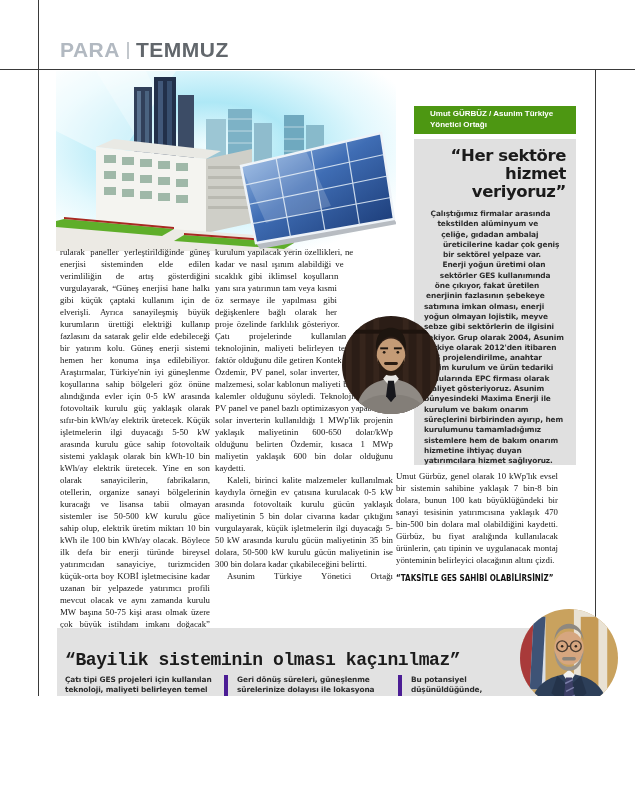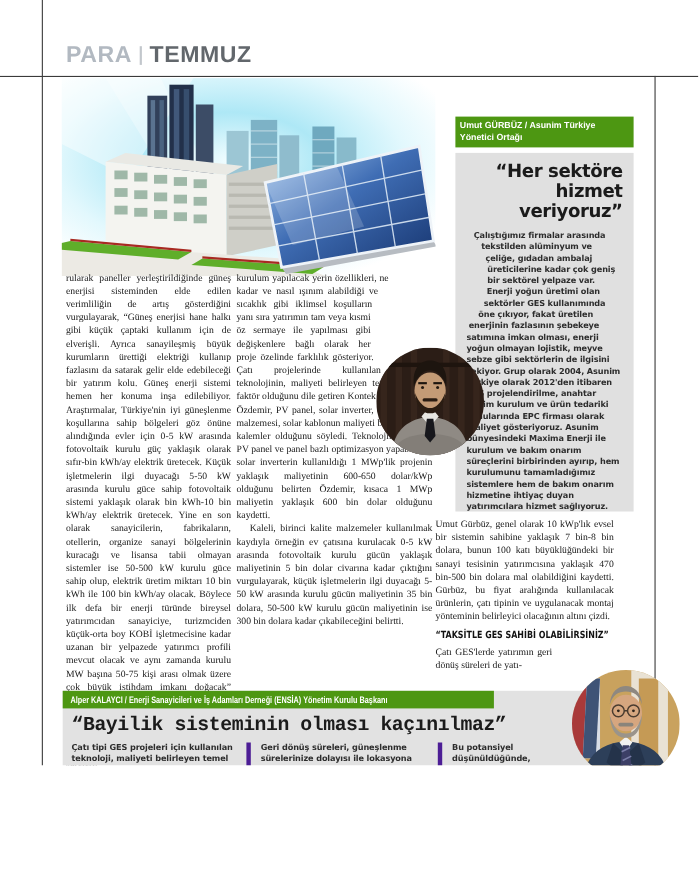--- a/index.html
+++ b/index.html
@@ -30,21 +30,21 @@
            font-size:10px;letter-spacing:-.2px;color:#111;margin:7px 0 2px 12px;}
   .just-last{text-align-last:justify;}
   
   #col2-wrap{float:right;width:56px;height:104px;margin-top:67px;
              shape-outside:circle(55px at 54px 52px);}
   #sb-wrap{float:left;width:22px;height:104px;margin-top:106px;
            shape-outside:circle(52px at -33px 52px);}
   
   .greenbar{background:#4d9712;color:#fff;font-weight:bold;z-index:2;}
   #sb-caption{position:absolute;left:414px;top:106px;width:162px;height:28px;box-sizing:border-box;
-              padding:3px 4px;font-size:8px;line-height:10.5px;}
+              padding:3px 16px;font-size:8px;line-height:10.5px;}
   #sb-box{position:absolute;left:414px;top:139px;width:162px;height:326px;background:#e0e0e0;
           box-sizing:border-box;padding:8px 10px;overflow:hidden;}
   #sb-quote{font-family:"DejaVu Sans","Liberation Sans",sans-serif;font-weight:bold;
             font-size:16.5px;line-height:18px;letter-spacing:-.4px;color:#1b1b1b;text-align:right;}
   .boxtext{font-family:"DejaVu Sans","Liberation Sans",sans-serif;font-weight:bold;
            font-size:7.4px;line-height:10.3px;letter-spacing:-.1px;color:#2d2d2d;}
   #sb-body{margin-top:8px;}
   #sb-lower{position:absolute;left:396px;top:470px;width:162px;}
   #sb-subhead{font-family:"DejaVu Sans","Liberation Sans",sans-serif;font-weight:bold;
               font-size:9px;white-space:nowrap;transform:scaleX(.8);transform-origin:0 50%;
@@ -182,42 +182,39 @@
   <div id="col1" class="serif">
     <p>rularak paneller yerleştirildiğinde güneş enerjisi sisteminden elde edilen verimliliğin de artış gösterdiğini vurgulayarak, “Güneş enerjisi hane halkı gibi küçük çaptaki kullanım için de elverişli. Ayrıca sanayileşmiş büyük kurumların ürettiği elektriği kullanıp fazlasını da satarak gelir elde edebileceği bir yatırım kolu. Güneş enerji sistemi hemen her konuma inşa edilebiliyor. Araştırmalar, Türkiye'nin iyi güneşlenme koşullarına sahip bölgeleri göz önüne alındığında evler için 0-5 kW arasında fotovoltaik kurulu güç yaklaşık olarak sıfır-bin kWh/ay elektrik üretecek. Küçük işletmelerin ilgi duyacağı 5-50 kW arasında kurulu güce sahip fotovoltaik sistemi yaklaşık olarak bin kWh-10 bin kWh/ay elektrik üretecek. Yine en son olarak sanayicilerin, fabrikaların, otellerin, organize sanayi bölgelerinin kuracağı ve lisansa tabii olmayan sistemler ise 50-500 kW kurulu güce sahip olup, elektrik üretim miktarı 10 bin kWh ile 100 bin kWh/ay olacak. Böylece ilk defa bir enerji türünde bireysel yatırımcıdan sanayiciye, turizmciden küçük-orta boy KOBİ işletmecisine kadar uzanan bir yelpazede yatırımcı profili mevcut olacak ve aynı zamanda kurulu MW başına 50-75 kişi arası olmak üzere çok büyük istihdam imkanı doğacak” dedi.</p>
     <div class="subhead">MALİYET DEĞİŞİYOR</div>
     <p class="indent">Çatı ve cephe GES'lerin yatırım maliyetleri, performansları ve geri dönüş süreleri,</p>
   </div>
 
   <div id="col2" class="serif">
     <div id="col2-wrap"></div>
     <p>kurulum yapılacak yerin özellikleri, ne kadar ve nasıl ışınım alabildiği ve sıcaklık gibi iklimsel koşulların yanı sıra yatırımın tam veya kısmi öz sermaye ile yapılması gibi değişkenlere bağlı olarak her proje özelinde farklılık gösteriyor. Çatı projelerinde kullanılan teknolojinin, maliyeti belirleyen temel faktör olduğunu dile getiren Kontek CEO'su Tolga Özdemir, PV panel, solar inverter, konstrüksiyon malzemesi, solar kablonun maliyeti belirleyen ana kalemler olduğunu söyledi. Teknolojik yerli bir PV panel ve panel bazlı optimizasyon yapabilecek solar inverterin kullanıldığı 1 MWp'lik projenin yaklaşık maliyetinin 600-650 dolar/kWp olduğunu belirten Özdemir, kısaca 1 MWp maliyetin yaklaşık 600 bin dolar olduğunu kaydetti.</p>
     <p class="indent">Kaleli, birinci kalite malzemeler kullanılmak kaydıyla örneğin ev çatısına kurulacak 0-5 kW arasında fotovoltaik kurulu gücün yaklaşık maliyetinin 5 bin dolar civarına kadar çıktığını vurgulayarak, küçük işletmelerin ilgi duyacağı 5-50 kW arasında kurulu gücün maliyetinin 35 bin dolara, 50-500 kW kurulu gücün maliyetinin ise 300 bin dolara kadar çıkabileceğini belirtti.</p>
+    <p class="indent just-last">Asunim Türkiye Yönetici Ortağı</p>
   </div>
 
   <div id="sb-caption" class="greenbar">
     <span>Umut GÜRBÜZ / Asunim Türkiye Yönetici Ortağı</span>
   </div>
 
   <div id="sb-box">
     <div id="sb-quote">“Her sektöre hizmet veriyoruz”</div>
     <div id="sb-wrap"></div>
     <p id="sb-body" class="boxtext">Çalıştığımız firmalar arasında tekstilden alüminyum ve çeliğe, gıdadan ambalaj üreticilerine kadar çok geniş bir sektörel yelpaze var. Enerji yoğun üretimi olan sektörler GES kullanımında öne çıkıyor, fakat üretilen enerjinin fazlasının şebekeye satımına imkan olması, enerji yoğun olmayan lojistik, meyve sebze gibi sektörlerin de ilgisini çekiyor. Grup olarak 2004, Asunim Türkiye olarak 2012'den itibaren GES projelendirilme, anahtar teslim kurulum ve ürün tedariki konularında EPC firması olarak faaliyet gösteriyoruz. Asunim bünyesindeki Maxima Enerji ile kurulum ve bakım onarım süreçlerini birbirinden ayırıp, hem kurulumunu tamamladığımız sistemlere hem de bakım onarım hizmetine ihtiyaç duyan yatırımcılara hizmet sağlıyoruz. Bünyemizde bölge temsilciliklerimiz bulunuyor.</p>
   </div>
 
   <div id="sb-lower" class="serif">
     <p>Umut Gürbüz, genel olarak 10 kWp'lık evsel bir sistemin sahibine yaklaşık 7 bin-8 bin dolara, bunun 100 katı büyüklüğündeki bir sanayi tesisinin yatırımcısına yaklaşık 470 bin-500 bin dolara mal olabildiğini kaydetti. Gürbüz, bu fiyat aralığında kullanılacak ürünlerin, çatı tipinin ve uygulanacak montaj yönteminin belirleyici olacağının altını çizdi.</p>
     <div id="sb-subhead">“TAKSİTLE GES SAHİBİ OLABİLİRSİNİZ”</div>
-    <p id="sb-tail">Çatı GES'lerde yatırımın geri dönüş süreleri de yatı-</p>
   </div>
 
   <div id="bottom-box">
-    <div id="bb-caption" class="greenbar">
-      <span>Alper KALAYCI / Enerji Sanayicileri ve İş Adamları Derneği (ENSİA) Yönetim Kurulu Başkanı</span>
-    </div>
     <div id="bb-quote">“Bayilik sisteminin olması kaçınılmaz”</div>
     <div id="bb-cols">
       <div class="bb-col boxtext">Çatı tipi GES projeleri için kullanılan teknoloji, maliyeti belirleyen temel faktör. Fotovoltaik (PV) panel, solar inverter, konstrüksiyon malzemesi, solar kablo maliyeti belirleyen ana kalemler. Yerli bir PV panel ve panel bazlı optimizasyon yapabilecek solar inverterin kullanıldığı 1 MW'lık projenin maliyeti yaklaşık olarak 600 bin dolar.</div>
       <div class="bb-col boxtext">Geri dönüş süreleri, güneşlenme sürelerinize dolayısı ile lokasyona bağlı olarak değişmekle birlikte 5-6 yıl civarında. Türkiye'de kurulum yapılabilecek potansiyel çatı sayısı çok fazla. 40 GW üzerinde bir potansiyel çatı alanı var. Şebeke bağlanılabilme kapasitelerini de düşündüğünüzde 5-6 GW bir potansiyelimiz var.</div>
       <div class="bb-col boxtext">
         <div id="bb3-wrap"></div>
         <span>Bu potansiyel düşünüldüğünde, sektörün tabana yayılması ve bayilik sisteminin olması kaçınılmaz. Burada önemli olan, güncel teknolojileri kullanmak, asgari standartları sağlayacak bir bayilik ya da partnerliğin kurulabilmesi.</span>
       </div>
     </div>
   </div>

